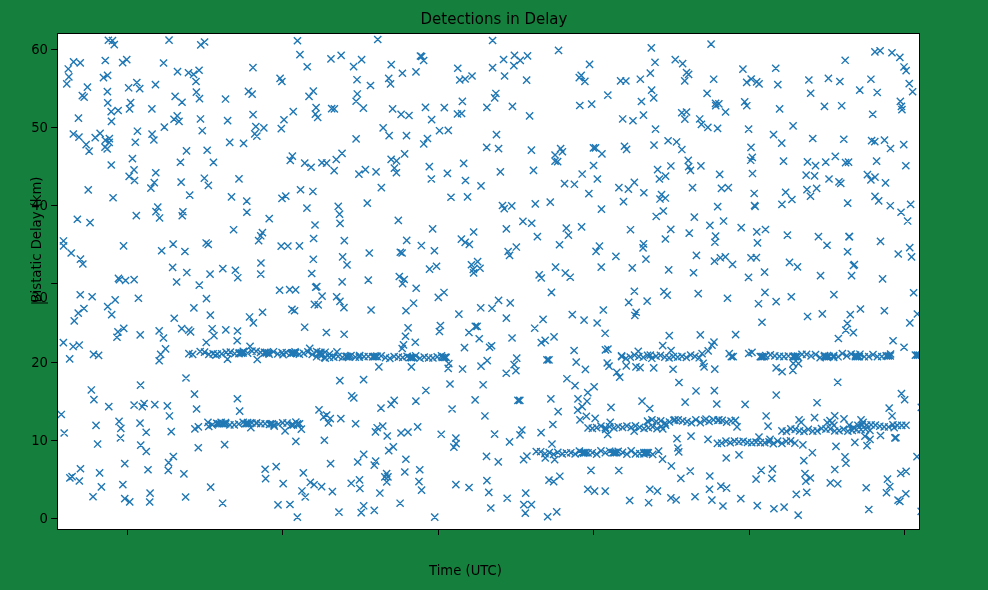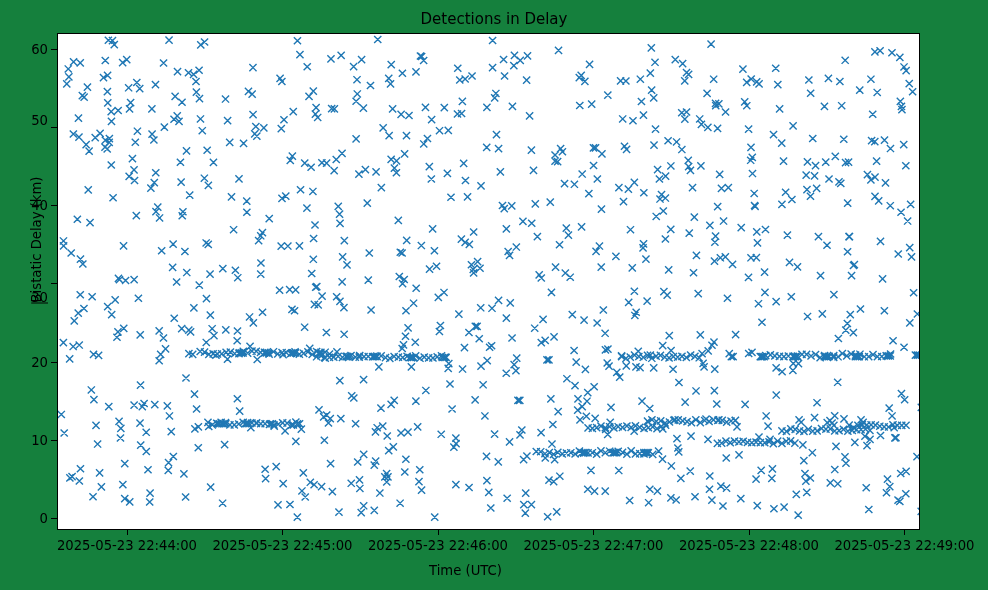--- a/index.html
+++ b/index.html
@@ -135,21 +135,21 @@
   <div id="chart-title">Detections in Delay</div>
 
   <div id="y-axis-label">Bistatic Delay (km)</div>
 
   <div id="y-tick-labels">
       <div class="tick-label-y" style="top: 485.26px;">0</div>
       <div class="tick-label-y" style="top: 406.992px;">10</div>
       <div class="tick-label-y" style="top: 328.724px; margin-left: 48px;">20</div>
       <div class="tick-label-y" style="top: 264px; text-decoration: underline;">30</div>
       <div class="tick-label-y" style="top: 172.189px; margin-left: 45px;">40</div>
-      <div class="tick-label-y" style="top: 87px; margin-left: 40px;">50</div>
+      <div class="tick-label-y" style="top: 94px; margin-left: 40px;">50</div>
       <div class="tick-label-y" style="top: 15.6535px; margin-left: 35px;">60</div>
     </div>
   <div id="y-tick-marks">
       <div class="tick-mark-y" style="top: 485.26px;"></div>
       <div class="tick-mark-y" style="top: 406.992px;"></div>
       <div class="tick-mark-y" style="top: 328.724px;"></div>
       <div class="tick-mark-y" style="top: 250.457px;"></div>
       <div class="tick-mark-y" style="top: 172.189px;"></div>
       <div class="tick-mark-y" style="top: 93.9213px;"></div>
       <div class="tick-mark-y" style="top: 15.6535px;"></div>
@@ -164,24 +164,16 @@
   </div>
 
   <div id="x-tick-marks">
       <div class="tick-mark-x" style="left: 69.973px;"></div>
       <div class="tick-mark-x" style="left: 225.468px;"></div>
       <div class="tick-mark-x" style="left: 380.964px;"></div>
       <div class="tick-mark-x" style="left: 536.459px;"></div>
       <div class="tick-mark-x" style="left: 691.955px;"></div>
       <div class="tick-mark-x" style="left: 847.45px;"></div>
     </div>
-  <div id="x-tick-labels">
-      <div class="tick-label-x" style="left: 126.973px;">2025-05-23 22:44:00</div>
-      <div class="tick-label-x" style="left: 282.468px;">2025-05-23 22:45:00</div>
-      <div class="tick-label-x" style="left: 437.964px;">2025-05-23 22:46:00</div>
-      <div class="tick-label-x" style="left: 593.459px;">2025-05-23 22:47:00</div>
-      <div class="tick-label-x" style="left: 748.955px;">2025-05-23 22:48:00</div>
-      <div class="tick-label-x" style="left: 904.45px;">2025-05-23 22:49:00</div>
-    </div>
 
   <div id="x-axis-label">Time (UTC)</div>
 
 </div>
 
 </body></html>

